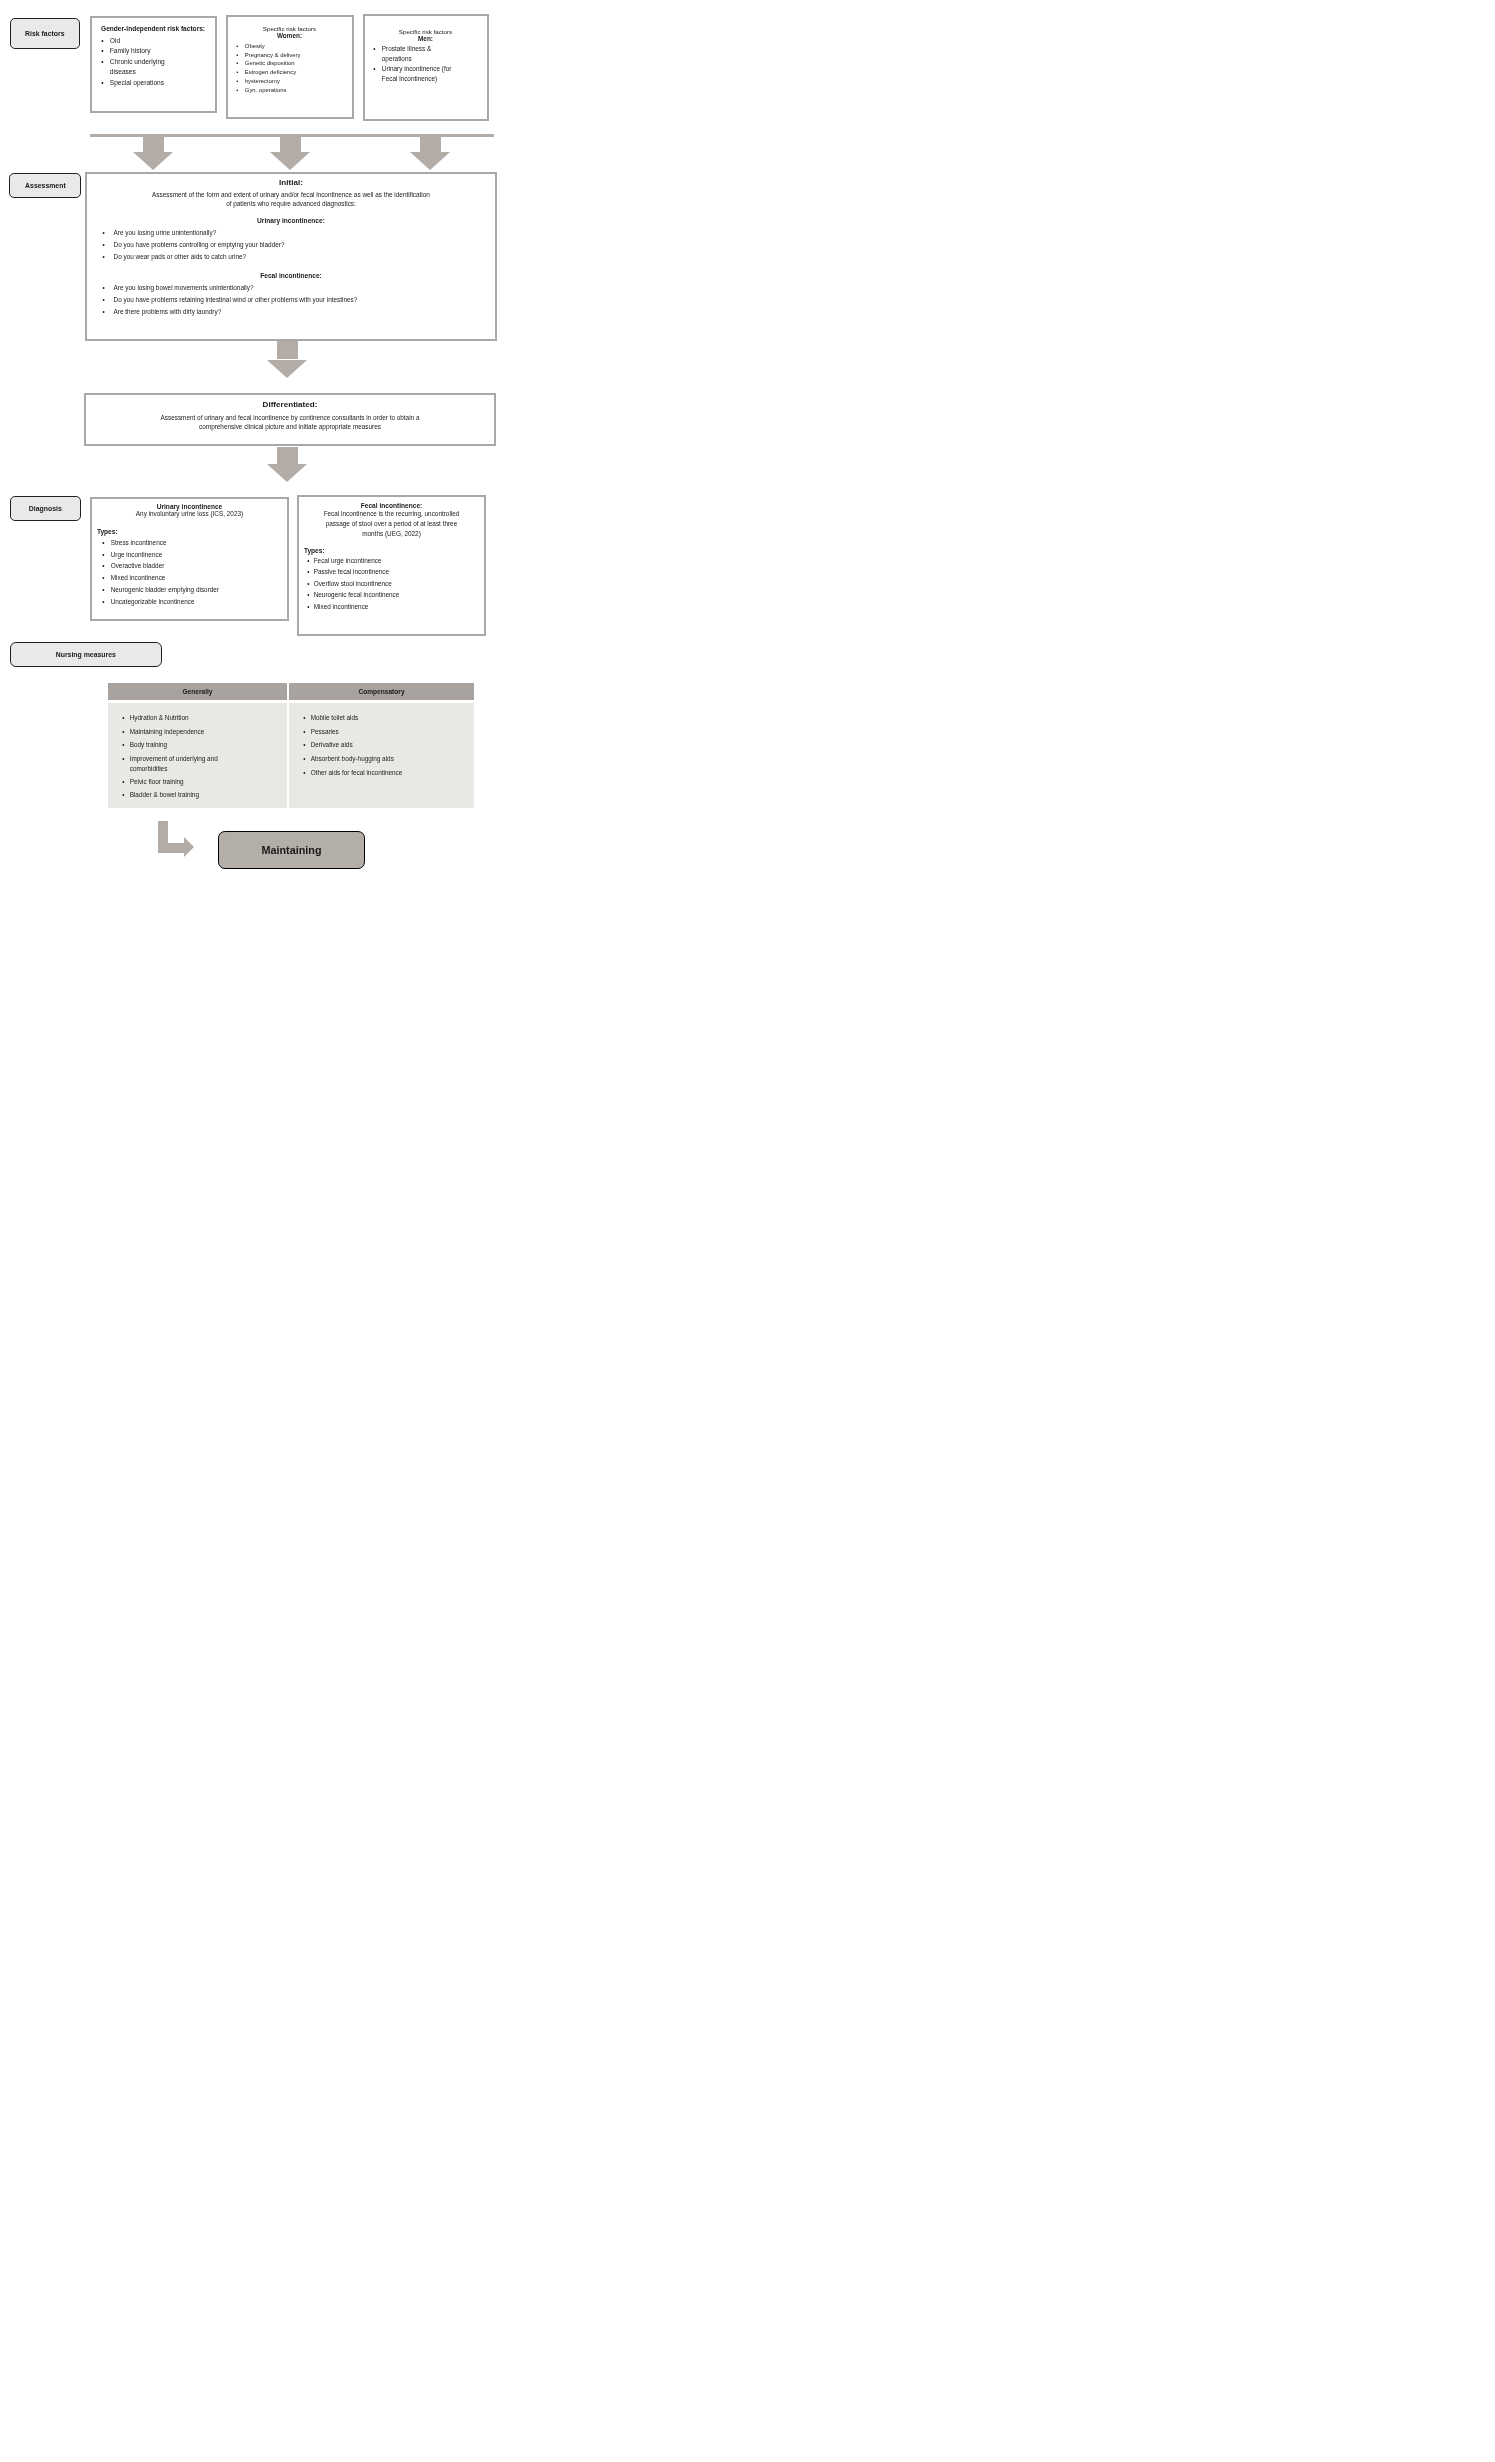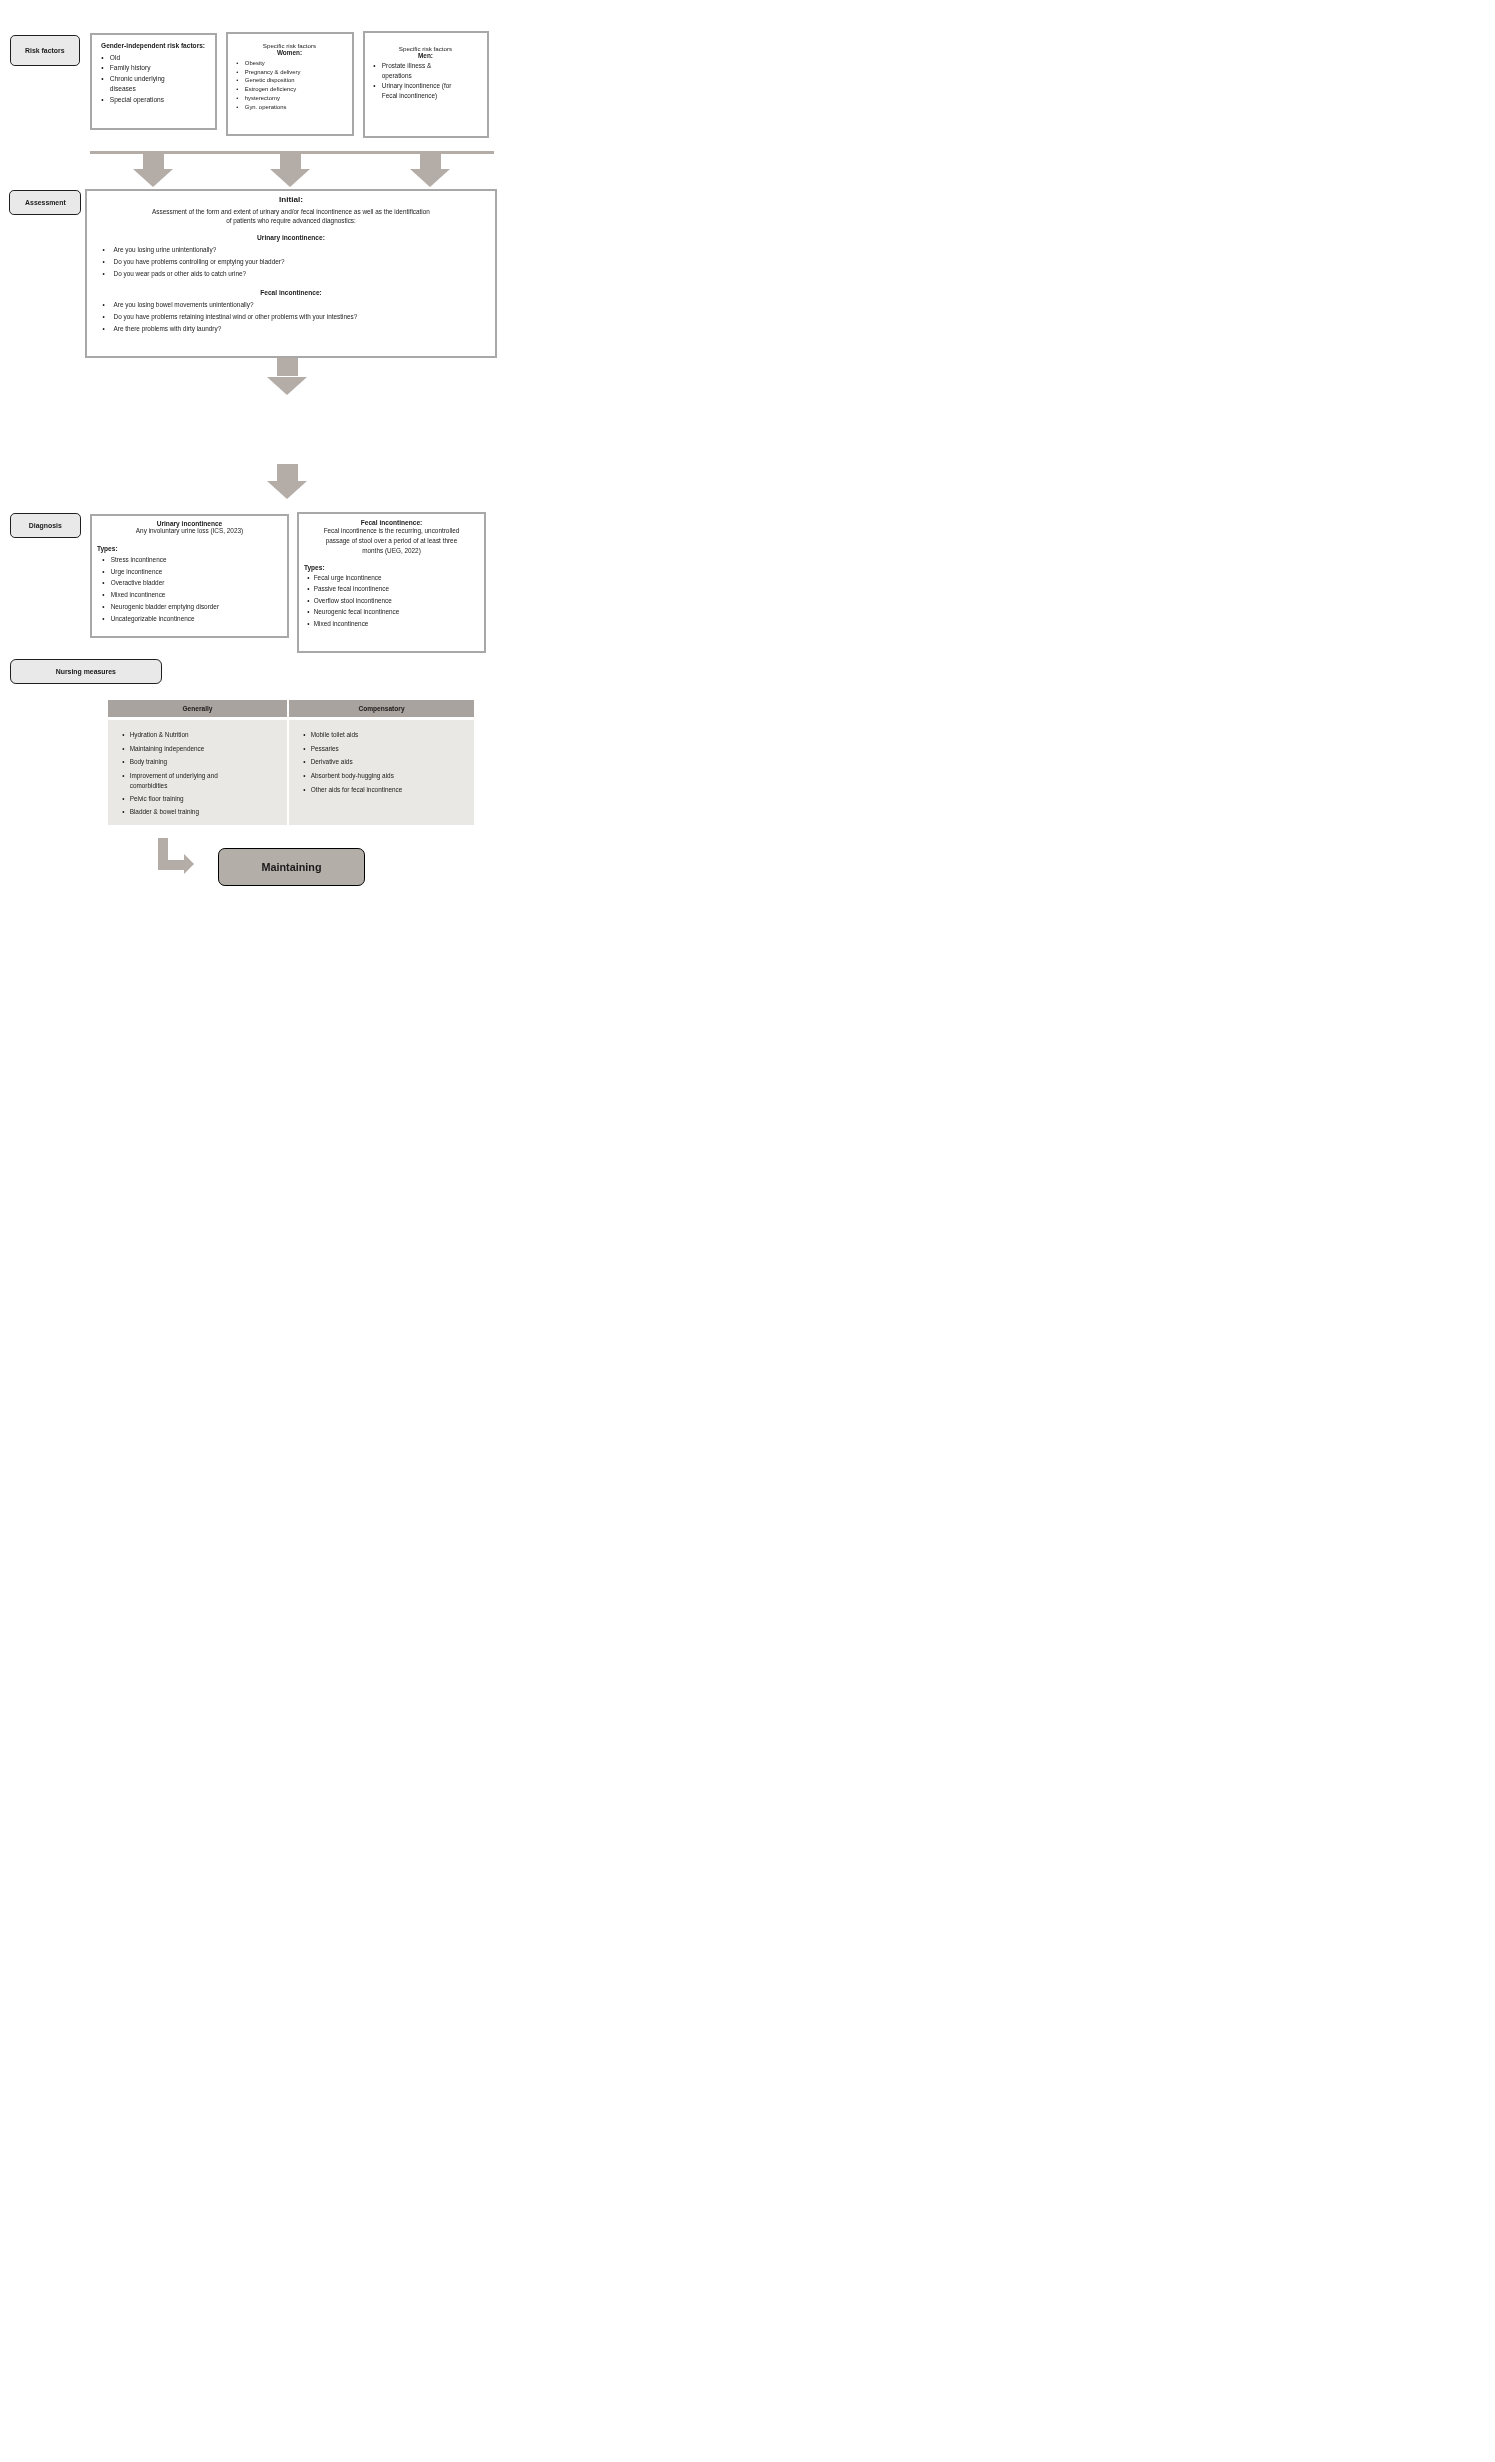--- a/index.html
+++ b/index.html
@@ -7,21 +7,21 @@
     --box_border:#a8a8a8;
     --label_bg:#e9e9e9;
     --label_border:#1f1f1f;
     --header_bg:#a9a39f;
     --body_bg:#e9e8e5;
     --eval_bg:#b4aea9;
     --ink:#1a1a1a;
   }
   *{margin:0;padding:0;box-sizing:border-box;}
   body{background:#ffffff;font-family:"Liberation Sans",sans-serif;color:var(--ink);}
-  #canvas{position:relative;width:498px;height:873px;background:#ffffff;overflow:hidden;margin-top:17px;}
+  #canvas{position:relative;width:498px;height:873px;background:#ffffff;overflow:hidden;}
 
   .gbox{position:absolute;background:#ffffff;border:2px solid var(--box_border);}
   .plabel{position:absolute;background:var(--label_bg);border:1.2px solid var(--label_border);
           border-radius:4.9px;display:flex;align-items:center;justify-content:center;
           font-weight:bold;font-size:6.9px;text-align:center;}
 
   .bar,.stem{position:absolute;background:var(--arrow);}
   .head{position:absolute;width:0;height:0;
         border-left:20px solid transparent;border-right:20px solid transparent;
         border-top:18.7px solid var(--arrow);}
@@ -225,20 +225,24 @@
         <div class="row">
           <span class="b">•</span>
           <span class="t">Are there problems with dirty laundry?</span>
         </div>
       </div>
   </div>
 
   <div class="stem" style="left:277px;top:341px;width:20.7px;height:18px;"></div>
   <div class="head" style="left:267px;top:360px;"></div>
 
+  <div class="gbox box-diff">
+    <div class="title">Differentiated:</div>
+    <div class="para">Assessment of urinary and fecal incontinence by continence consultants in order to obtain a comprehensive clinical picture and initiate appropriate measures</div>
+  </div>
 
   <div class="stem" style="left:277px;top:447px;width:20.7px;height:17.7px;"></div>
   <div class="head" style="left:267px;top:464px;"></div>
 
   <div class="gbox box-urinary">
     <div class="title">Urinary incontinence</div>
     <div class="def">Any involuntary urine loss (ICS, 2023)</div>
     <div class="types">Types:</div>
     <div class="bullets med">
 

